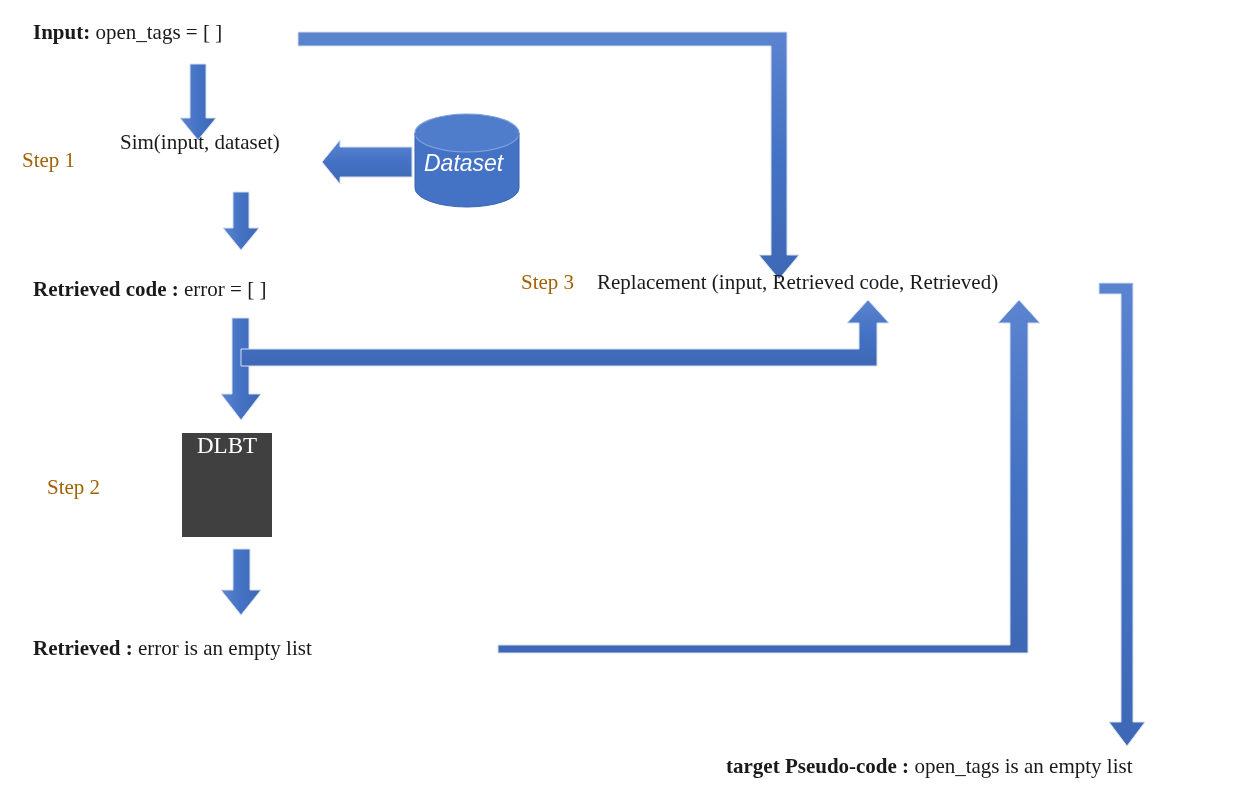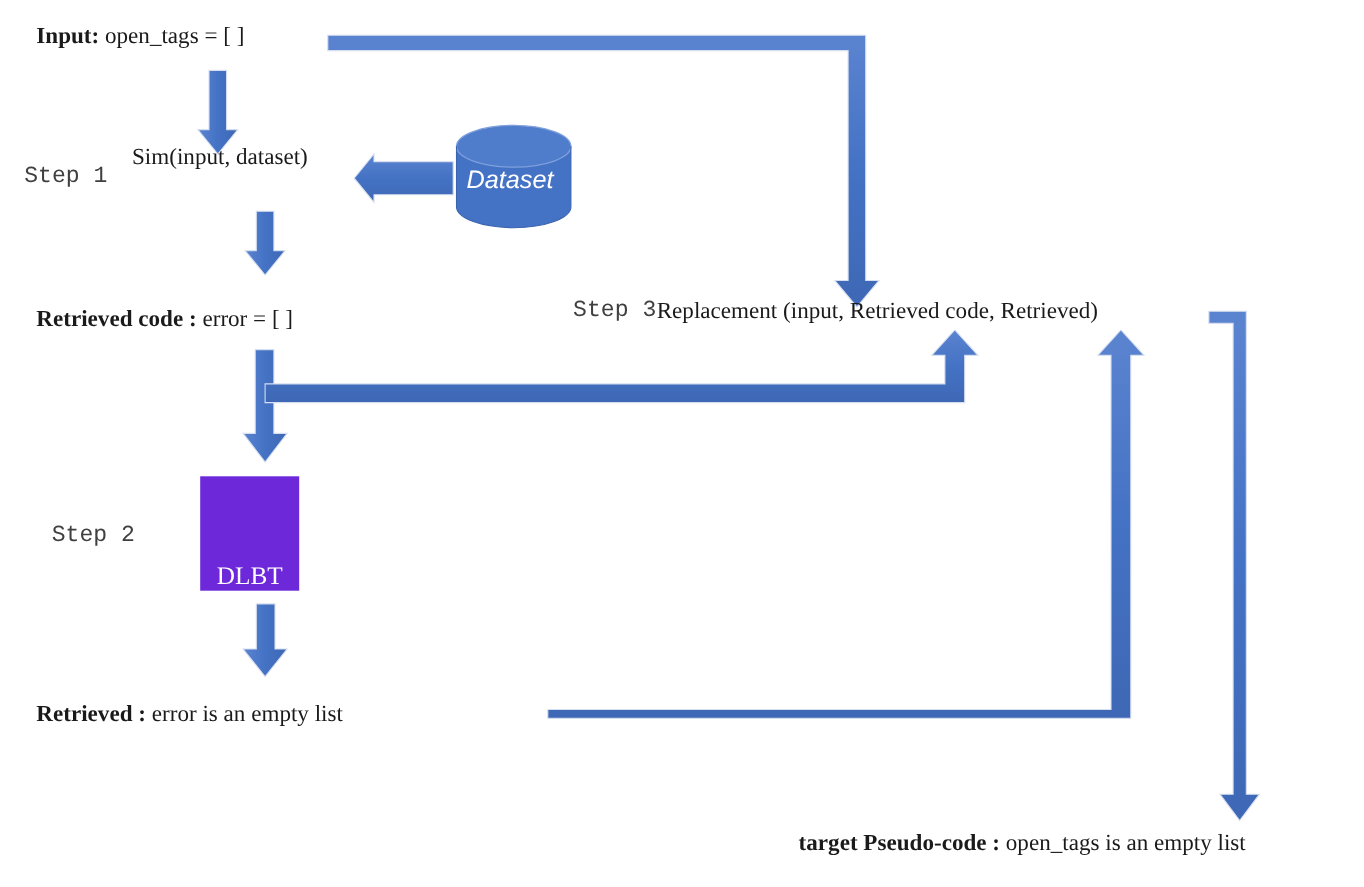--- a/index.html
+++ b/index.html
@@ -21,37 +21,37 @@
     position: absolute;
     white-space: nowrap;
     color: #1a1a1a;
     font-family: Liberation Serif, serif;
     line-height: 1;
   }
   .lbl .b { font-weight: bold; }
   .step {
     position: absolute;
     white-space: nowrap;
-    color: #404040;
-    font-family: Liberation Mono, monospace;
+    color: #a16207;
+    font-family: Liberation Serif, serif;
     font-size: 21px;
     line-height: 1;
     text-align: center;
   }
   .svg-layer {
     position: absolute;
     left: 0; top: 0;
     width: 1240px;
     height: 806px;
   }
   .dlbt-box {
     position: absolute;
-    background: #6d28d9;
+    background: #404040;
     display: flex;
-    align-items: flex-end;
+    align-items: flex-start;
     justify-content: center;
     color: #ffffff;
     font-family: "Liberation Serif", serif;
     font-size: 23px;
   }
   .cyl-label {
     position: absolute;
     color: #ffffff;
     font-family: "Liberation Sans", sans-serif;
     font-size: 23px;

